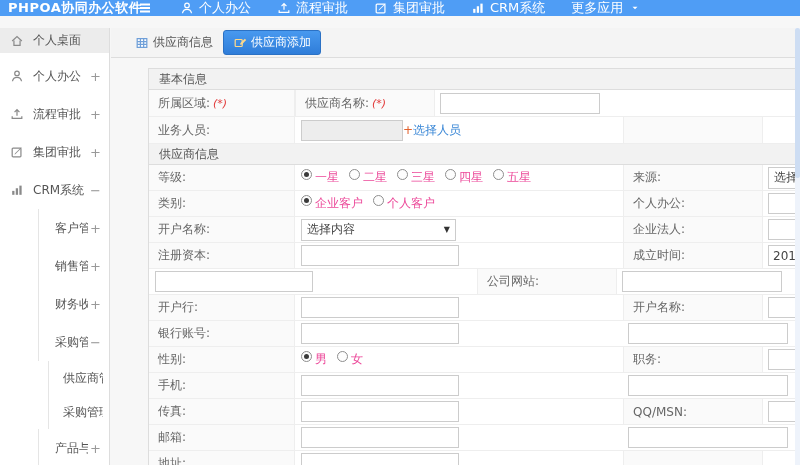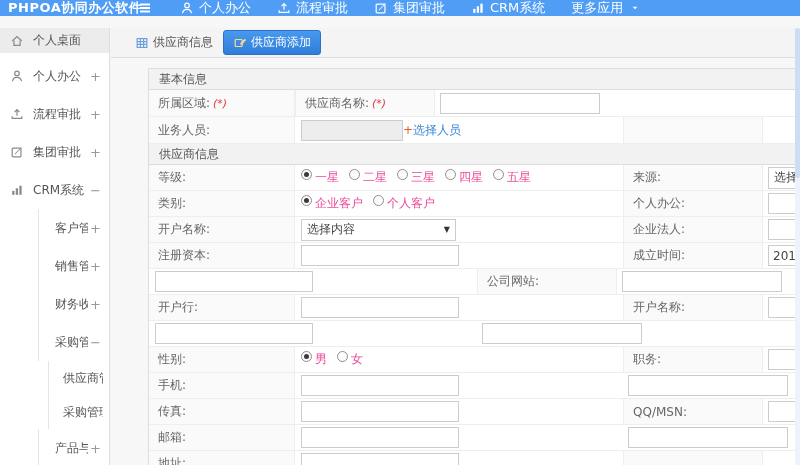--- a/index.html
+++ b/index.html
@@ -386,20 +386,23 @@
           <div class="fcell lbl lbl2">
             <span>开户名称:</span>
           </div>
           <div class="fcell val2">
             <span style="display: inline-flex; align-items: center;">
               <input class="tinput" style="width: 160px;">
             </span>
           </div>
         </div>
         <div class="frow" style="height: 26px;">
+          <div class="fcell lbl">
+            <span>银行账号:</span>
+          </div>
           <div class="fcell val1">
             <span style="display: inline-flex; align-items: center;">
               <input class="tinput" style="width: 158px;">
             </span>
           </div>
           <div class="fcell val2">
             <span style="display: inline-flex; align-items: center;">
               <input class="tinput" style="width: 160px;">
             </span>
           </div>

